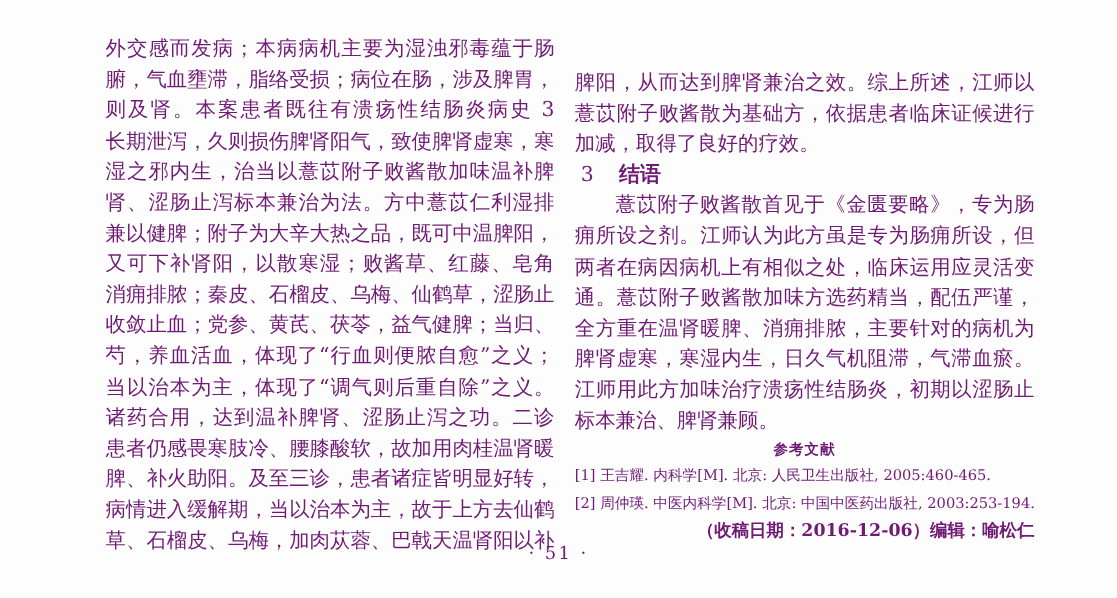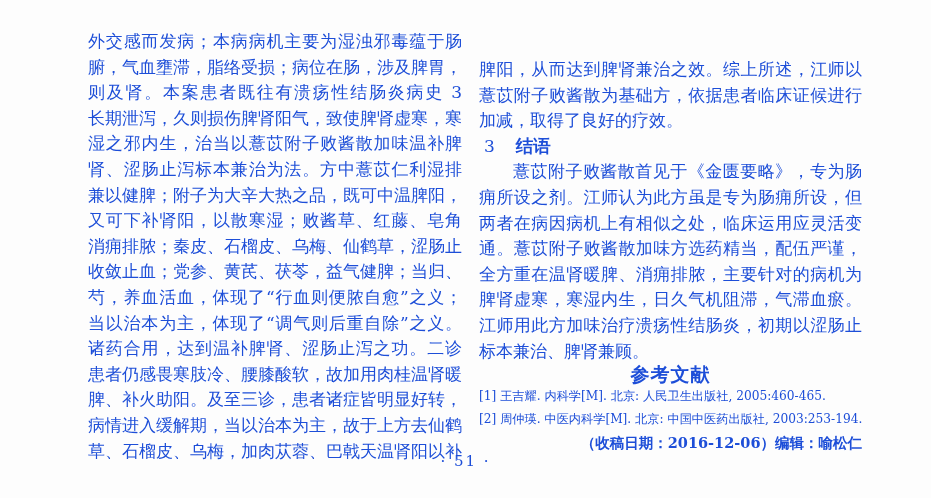--- a/index.html
+++ b/index.html
@@ -1,21 +1,21 @@
 <!DOCTYPE html>
 <html><head>
 <meta charset="utf-8">
 <style>
   html, body { margin: 0; padding: 0; background: #ffffff; }
   .page {
     position: relative;
     width: 931px;
     height: 498px;
     background: #fdfdfd;
-    color: #1d4ed8;
+    color: #701a75;
     font-family: "DejaVu Serif", "Liberation Serif", serif;
     overflow: hidden;
   }
   .col { position: absolute; top: 29px; }
   .col-left  { left: 88px;  width: 374px; }
   .col-right { left: 479px; width: 383px; margin-top: 28px; }
   .line {
     font-size: 17px;
     line-height: 25.6px;
     height: 25.6px;
@@ -31,21 +31,21 @@
   .sec-num { font-family: "DejaVu Serif", "Liberation Serif", serif; padding-left: 5px; }
   .sec-title {
     font-family: "DejaVu Sans", "Liberation Sans", sans-serif;
     font-weight: bold;
     font-size: 17.5px;
     margin-left: 21px;
   }
   .refs-heading {
     font-family: "DejaVu Sans", "Liberation Sans", sans-serif;
     font-weight: bold;
-    font-size: 19px;
+    font-size: 12px;
     line-height: 21px;
     height: 21px;
     text-align: center;
     letter-spacing: 1px;
   }
   .ref-line {
     font-size: 12.2px;
     line-height: 22.4px;
     height: 22.4px;
     white-space: nowrap;

